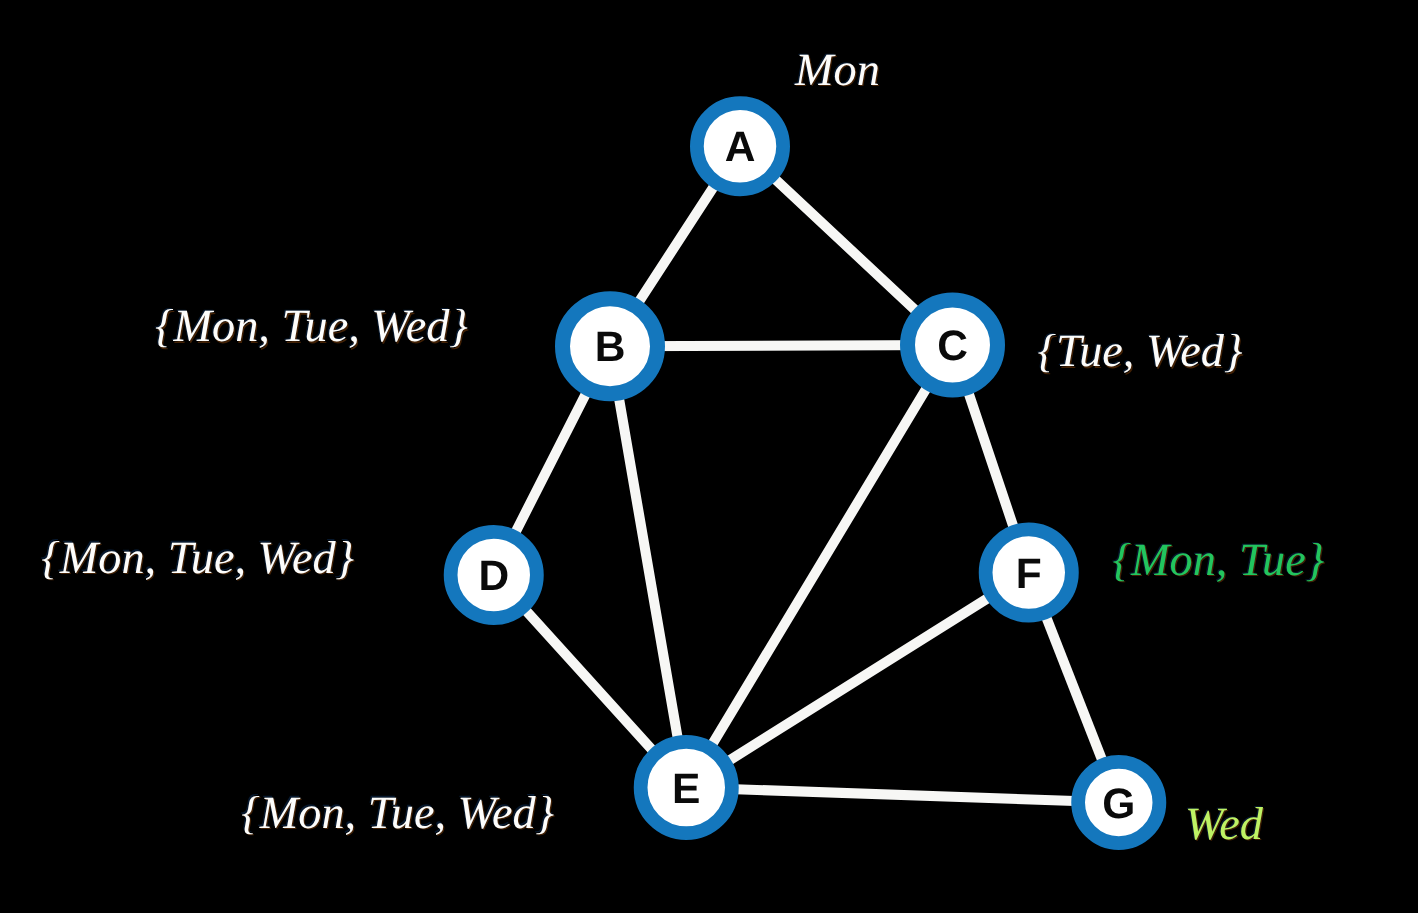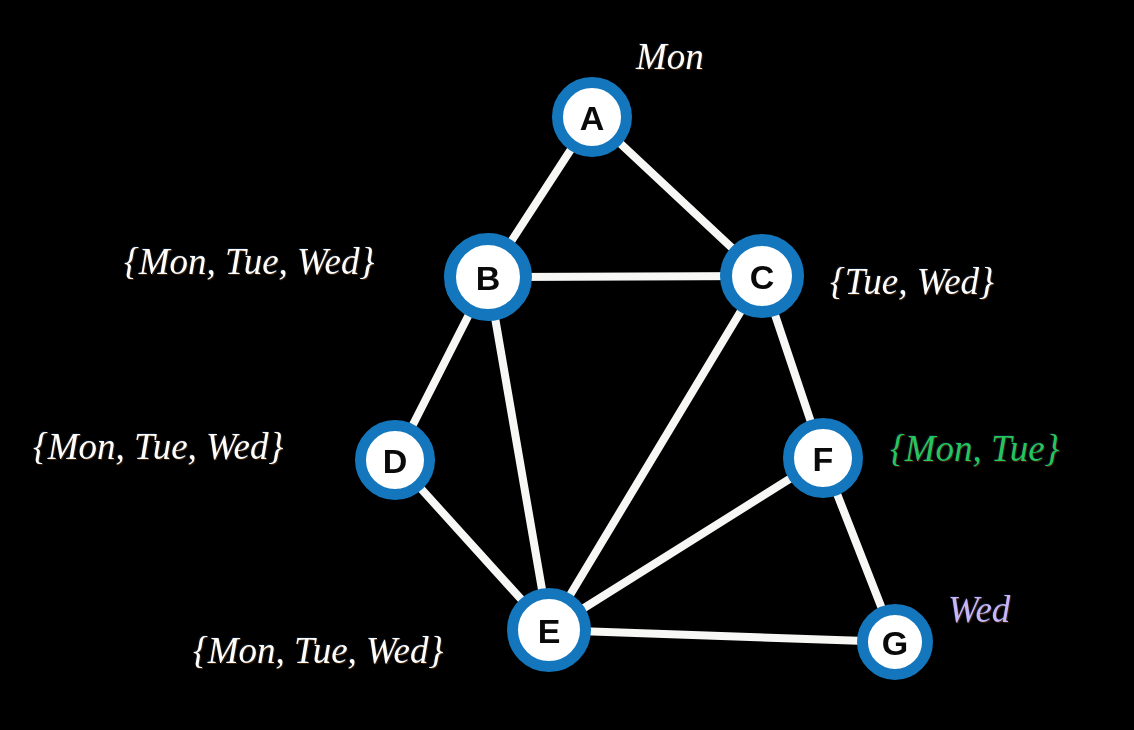--- a/index.html
+++ b/index.html
@@ -103,15 +103,15 @@
         </g>
       </g>
   </svg>
   <div id="labels-layer">
       <div class="domain-label lbl-right" style="left: 636px; top: 38px; color: rgb(253, 253, 251);">Mon</div>
       <div class="domain-label lbl-left" style="left: 124px; top: 243px; color: rgb(253, 253, 251);">{Mon, Tue, Wed}</div>
       <div class="domain-label lbl-right" style="left: 830px; top: 243px; color: rgb(253, 253, 251); margin-top: 20px;">{Tue, Wed}</div>
       <div class="domain-label lbl-left" style="left: 33px; top: 428px; color: rgb(253, 253, 251);">{Mon, Tue, Wed}</div>
       <div class="domain-label lbl-left" style="left: 193px; top: 632px; color: rgb(253, 253, 251);">{Mon, Tue, Wed}</div>
       <div class="domain-label lbl-right" style="left: 890px; top: 430px; color: #22c55e;">{Mon, Tue}</div>
-      <div class="domain-label lbl-right" style="left: 948px; top: 591px; color: #c4b5fd;">Wed</div>
+      <div class="domain-label lbl-right" style="left: 948px; top: 641px; color: #bef264;">Wed</div>
     </div>
 </div>
 
 </body></html>

